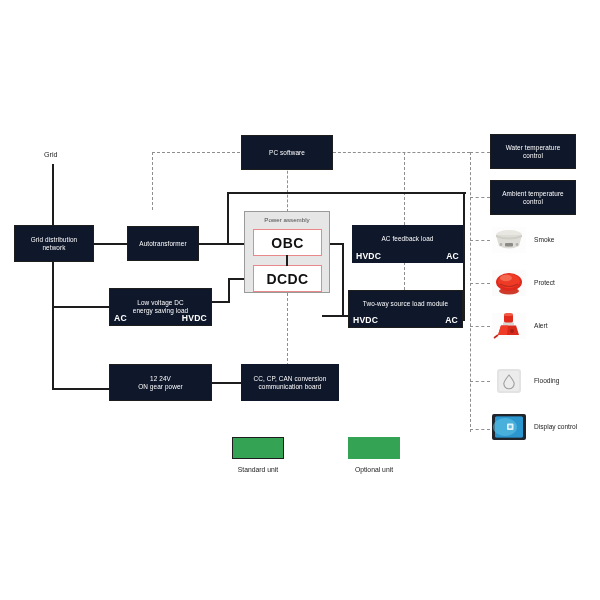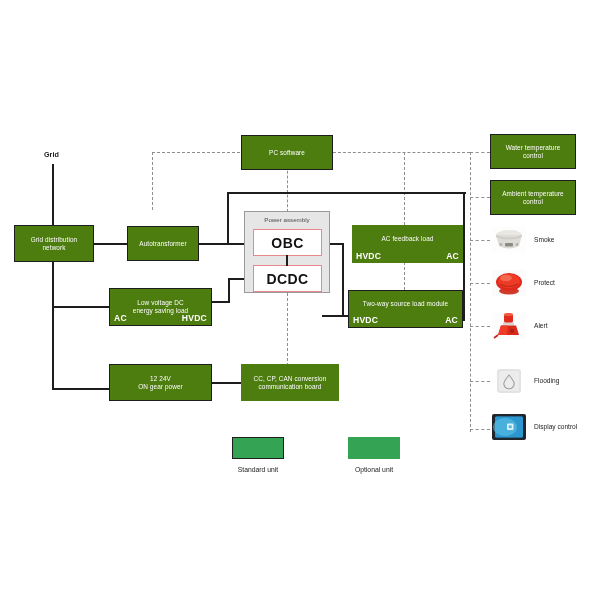--- a/index.html
+++ b/index.html
@@ -9,21 +9,21 @@
     background:#ffffff;
     font-family:"Liberation Sans", sans-serif;
     overflow:hidden;
     position:relative;
   }
   #diagram{position:absolute;left:0;top:0;width:600px;height:600px;}
 
   
   .box{
     position:absolute;
-    background:#4d7c0f;
+    background:#0f172a;
     color:#ffffff;
     box-sizing:border-box;
     display:flex;
     align-items:center;
     justify-content:center;
     text-align:center;
     line-height:1.18;
     z-index:5;
   }
   .std{border:1.6px solid #1d1d1d;}
@@ -97,21 +97,21 @@
   }
 
   
   .label{
     position:absolute;
     font-size:7.2px;
     color:#1d1d1d;
     z-index:5;
     white-space:nowrap;
   }
-  .label.bold{font-weight:bold;}
+  .label.bold{font-weight:normal;}
 
   
   .device{position:absolute;z-index:5;}
   .device .art{
     position:absolute;left:0;top:0;
     width:34px;height:26px;
   }
   .device .dev-label{
     position:absolute;
     left:42px;top:9px;

